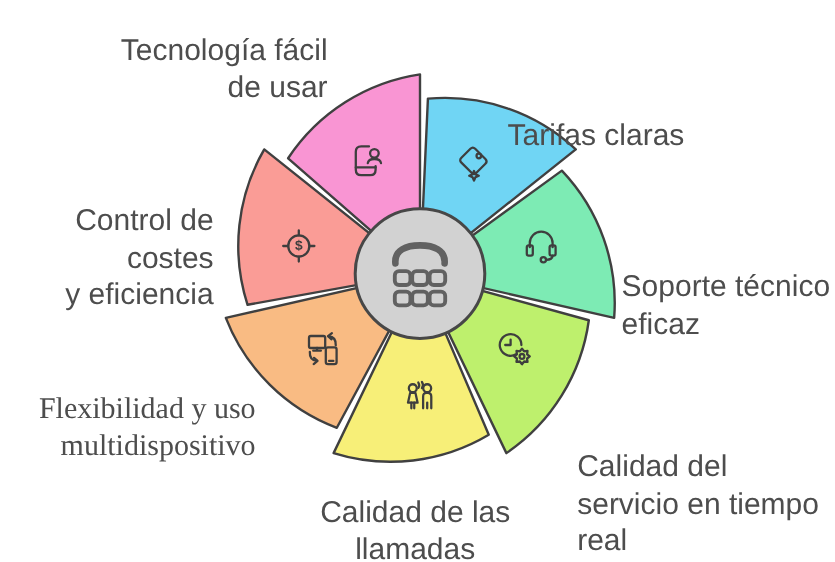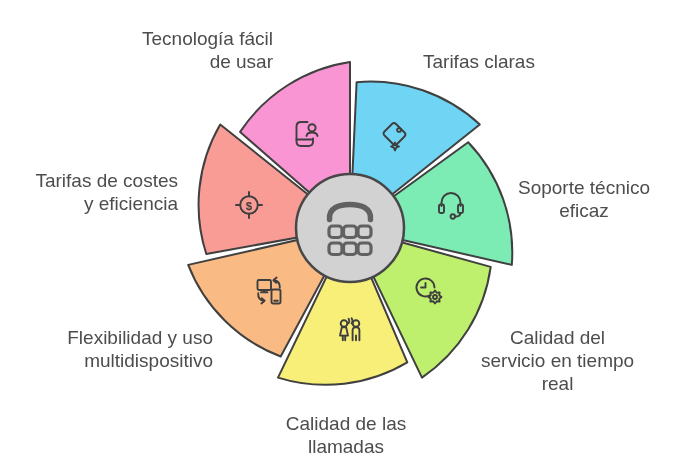--- a/index.html
+++ b/index.html
@@ -7,33 +7,33 @@
     position:relative;
     width:696px;height:468px;
     background:#ffffff;
     font-family:"Liberation Sans", sans-serif;
     overflow:hidden;
   }
   .wheel-svg{position:absolute;left:0;top:0;}
   .seg-label{
     position:absolute;
     color:#4d4d4d;
-    font-size:19px;
+    font-size:25px;
     line-height:1.22;
     white-space:pre-line;
   }
   .al-right{text-align:right;}
-  .al-left{text-align:center;}
+  .al-left{text-align:left;margin-top:48px;}
   .al-center{text-align:center;}
   .lbl-tecnologia{right:423px;top:27px;}
   .lbl-tarifas{left:423px;top:50px;}
   .lbl-soporte{left:518px;top:176px;}
   .lbl-control{left:481px;top:326px;}
   .lbl-calidad{left:216px;top:412px;width:260px;}
-  .lbl-flexibilidad{right:483px;top:326px;}
+  .lbl-flexibilidad{right:483px;top:326px;font-family:Liberation Serif, serif;}
   .lbl-ahorro{right:518px;top:169px;}
 </style>
 </head>
 <body>
 
 <div class="canvas">
 
   <svg class="wheel-svg" width="696" height="468" viewBox="0 0 696 468">
 
     <g>
@@ -121,16 +121,16 @@
   <div class="seg-label al-left   lbl-tarifas">Tarifas claras</div>
   <div class="seg-label al-left   lbl-soporte">Soporte técnico
 eficaz</div>
   <div class="seg-label al-left   lbl-control">Calidad del
 servicio en tiempo
 real</div>
   <div class="seg-label al-center lbl-calidad">Calidad de las
 llamadas</div>
   <div class="seg-label al-right  lbl-flexibilidad">Flexibilidad y uso
 multidispositivo</div>
-  <div class="seg-label al-right  lbl-ahorro">Tarifas de costes
+  <div class="seg-label al-right  lbl-ahorro">Control de costes
 y eficiencia</div>
 
 </div>
 
 </body></html>

